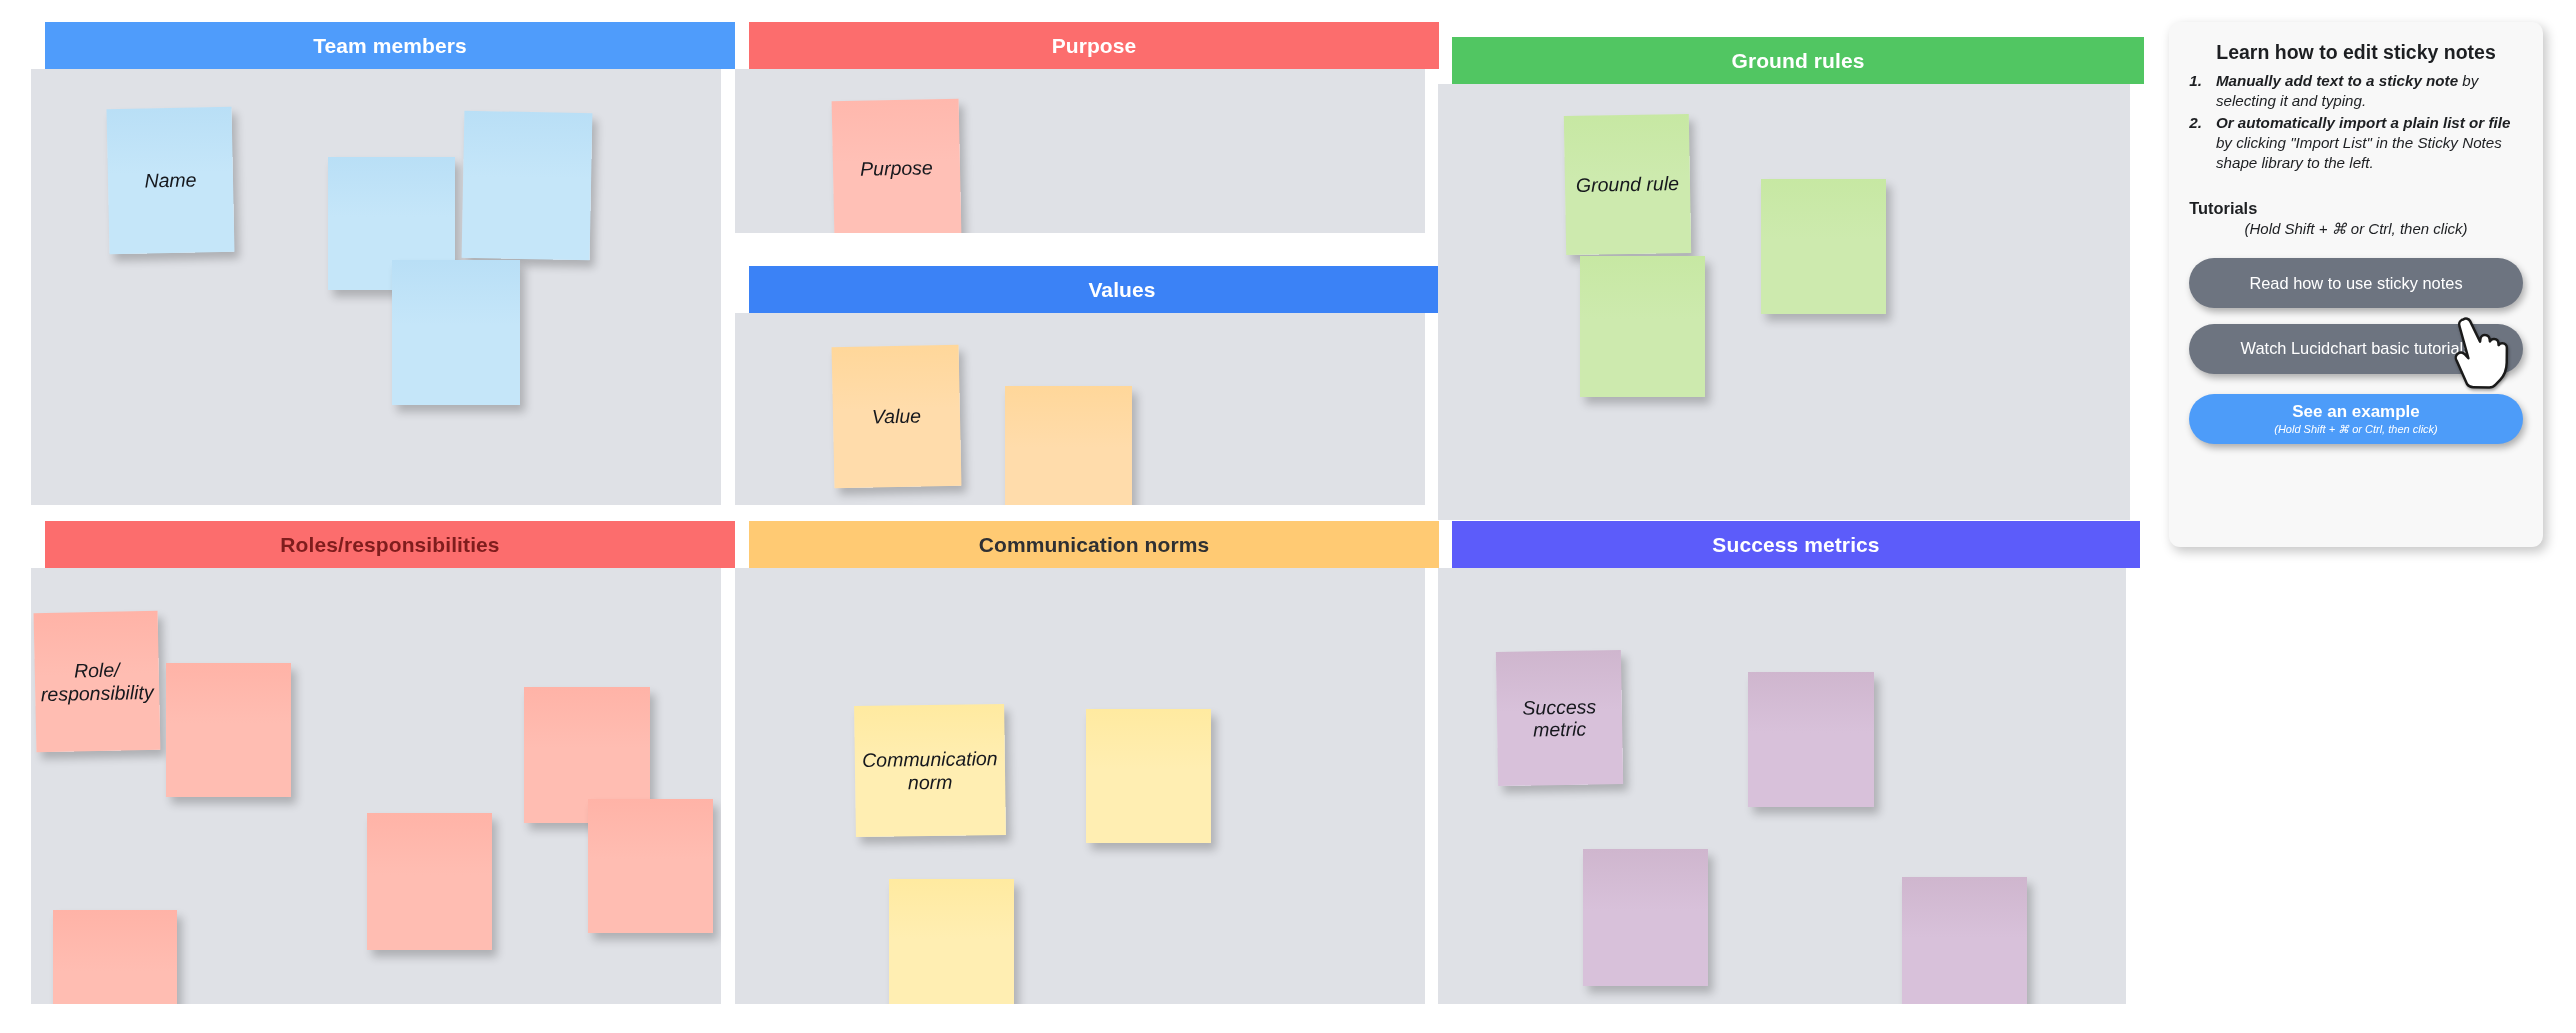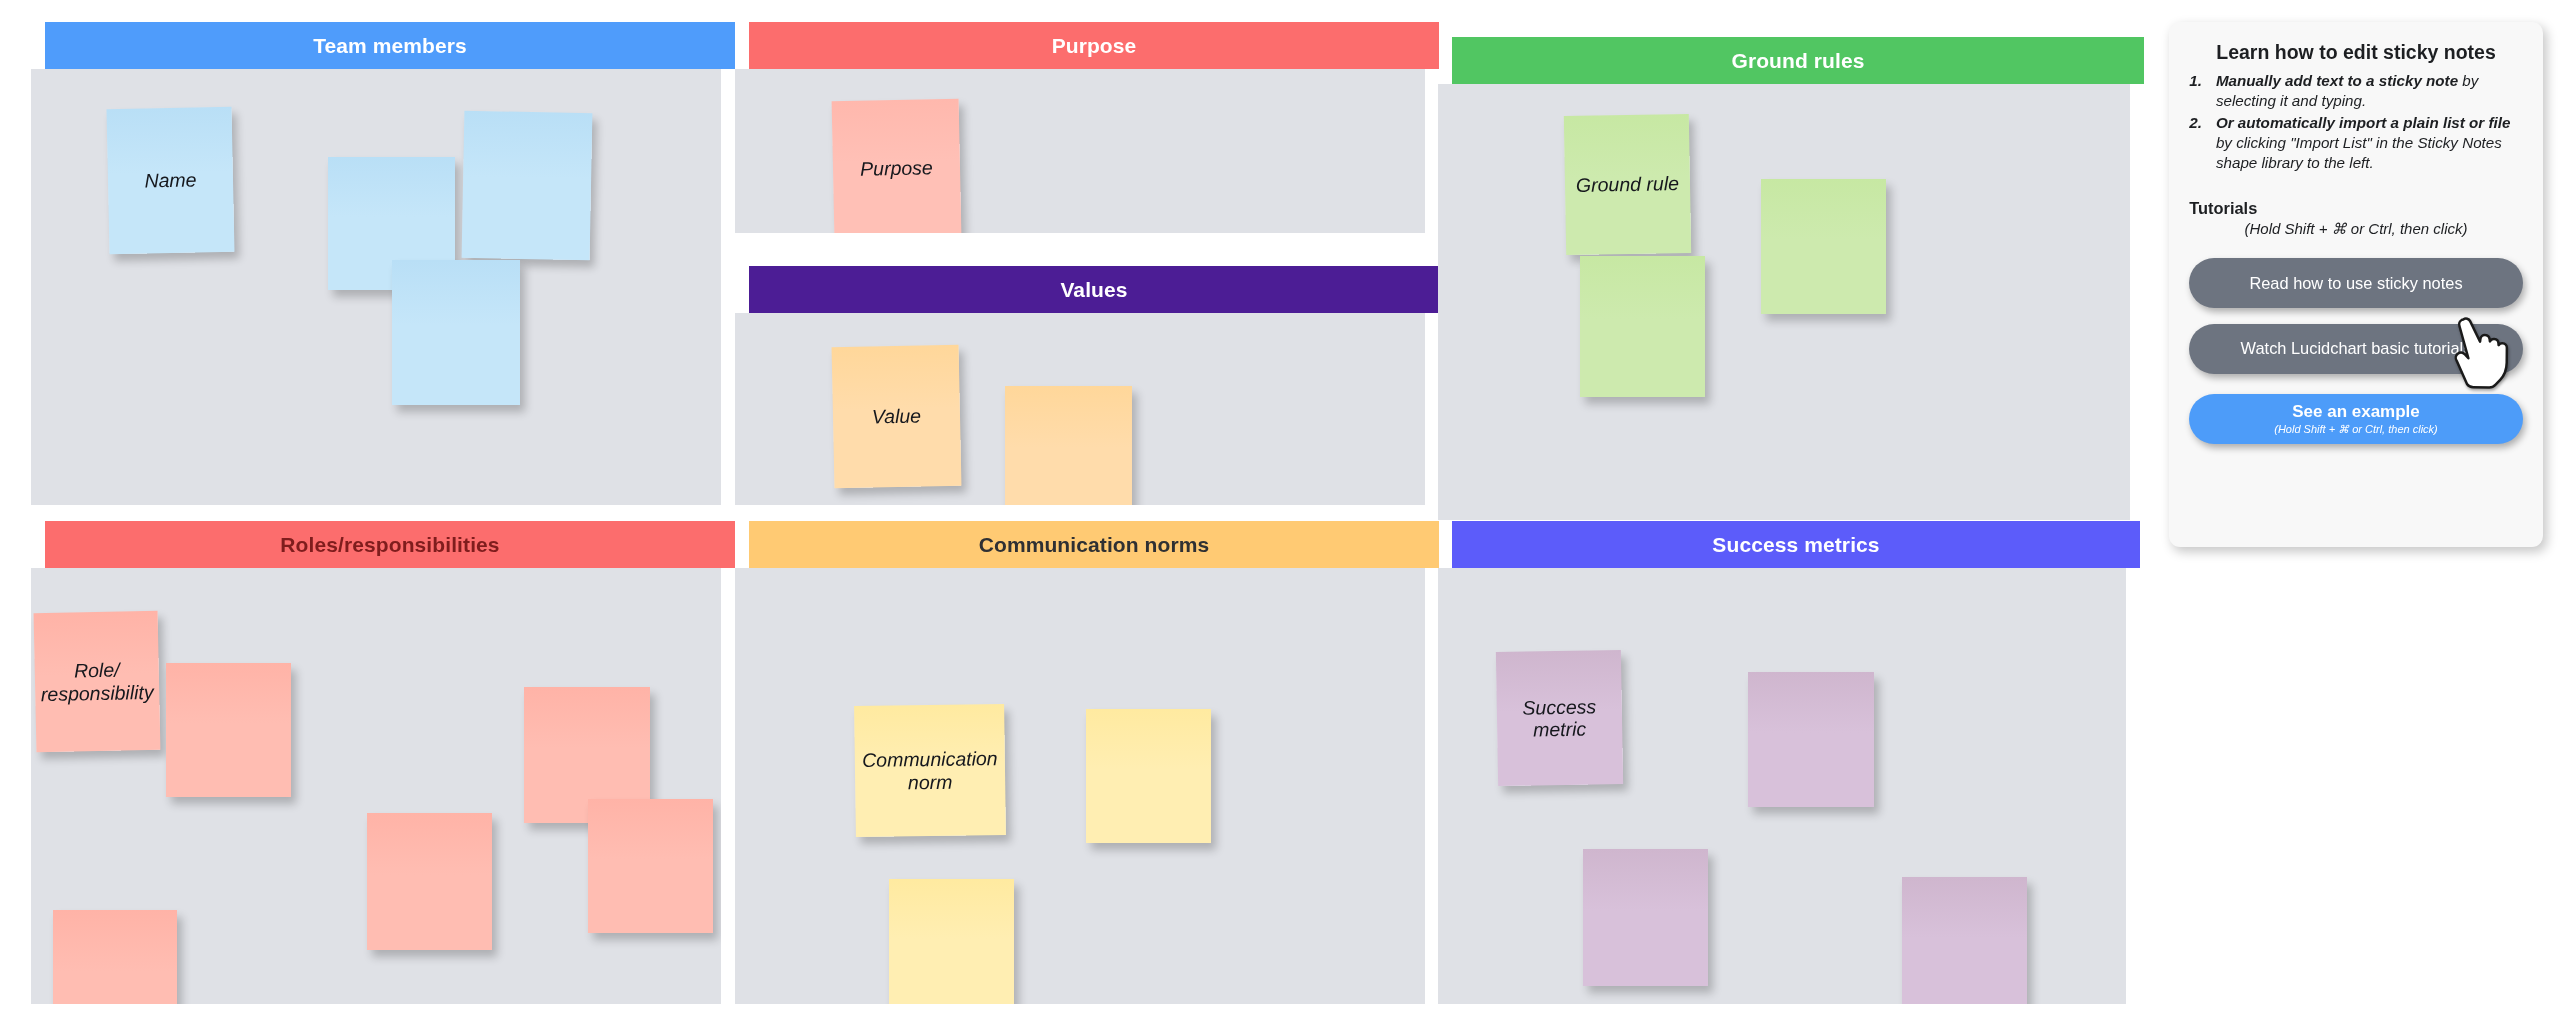--- a/index.html
+++ b/index.html
@@ -180,21 +180,21 @@
     </div>
     <div class="panel" style="left: 735px; top: 22px; width: 690px; height: 211px;">
       <div class="panel-header" style="background: rgb(252, 109, 109); color: rgb(255, 255, 255);">Purpose</div>
       <div class="panel-body" style="background: rgb(223, 225, 230);">
         <div class="note" style="left: 98px; top: 31px; width: 127px; height: 137px; background: linear-gradient(rgb(255, 184, 173) 0%, rgb(255, 192, 182) 45%, rgb(255, 192, 182) 100%); transform: rotate(-1.2deg);">
           <span>Purpose</span>
         </div>
       </div>
     </div>
     <div class="panel" style="left: 735px; top: 266px; width: 690px; height: 239px;">
-      <div class="panel-header" style="background: #4c1d95; color: rgb(255, 255, 255);">Values</div>
+      <div class="panel-header" style="background: #3b82f6; color: rgb(255, 255, 255); padding-left: 28px;">Values</div>
       <div class="panel-body" style="background: rgb(223, 225, 230);">
         <div class="note" style="left: 98px; top: 33px; width: 127px; height: 141px; background: linear-gradient(rgb(255, 215, 154) 0%, rgb(255, 220, 171) 45%, rgb(255, 220, 171) 100%); transform: rotate(-1.2deg);">
           <span>Value</span>
         </div>
         <div class="note" style="left: 270px; top: 73px; width: 127px; height: 137px; background: linear-gradient(rgb(255, 215, 154) 0%, rgb(255, 220, 171) 45%, rgb(255, 220, 171) 100%);">
           <span></span>
         </div>
       </div>
     </div>
     <div class="panel" style="left: 1438px; top: 37px; width: 692px; height: 483px; padding-left: 32px;">

